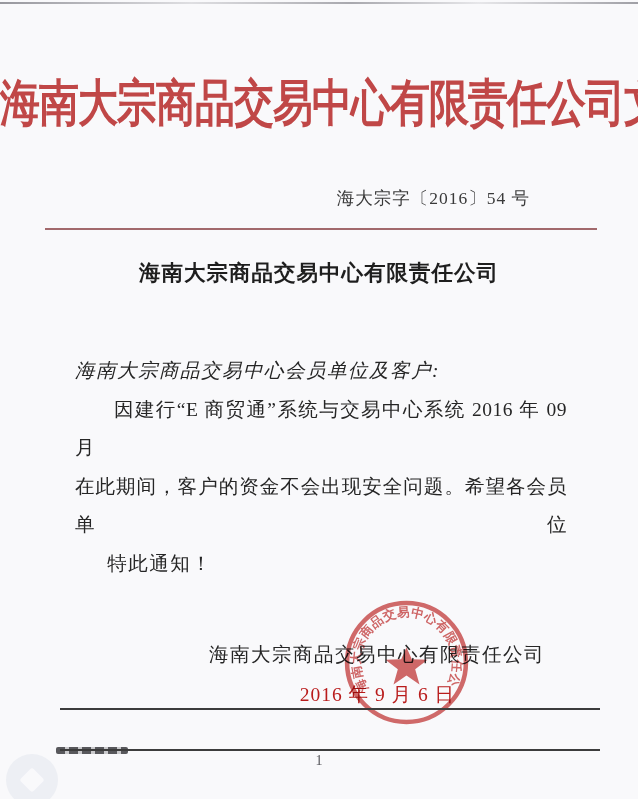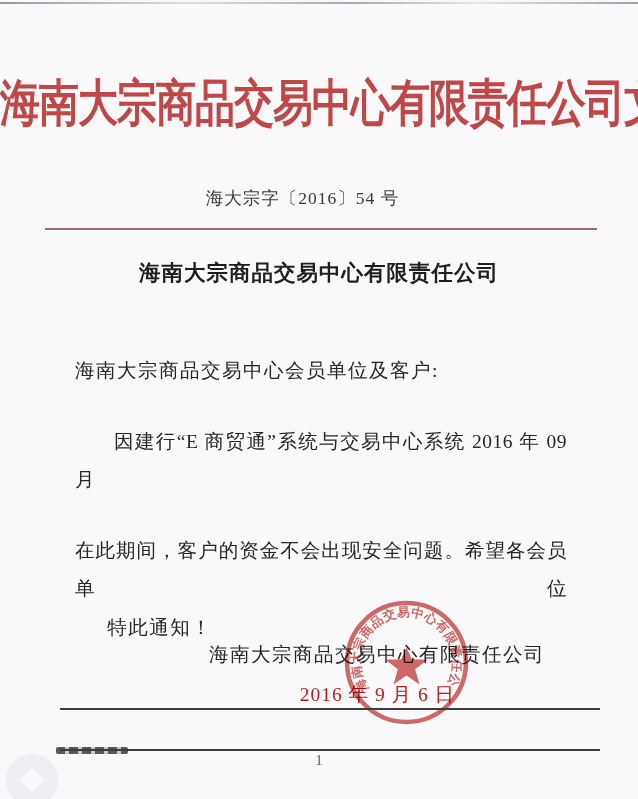--- a/index.html
+++ b/index.html
@@ -25,44 +25,43 @@
     color:#c04747;
     font-weight:bold;
     font-size:40px;
     letter-spacing:-1px;
     transform:scaleY(1.25);
     transform-origin:center;
     white-space:nowrap;
   }
   .doc-row{
     position:absolute;top:186px;left:75px;right:108px;
-    display:flex;justify-content:center;align-items:baseline;
+    display:flex;justify-content:flex-end;align-items:baseline;
     font-size:17.5px;color:#3a3a3a;letter-spacing:1px;
   }
   .red-rule{
     position:absolute;top:228px;left:45px;width:552px;height:2px;
     background:#a2696c;
   }
   .doc-title{
     position:absolute;left:0;width:100%;
     text-align:center;font-weight:bold;color:#1e1e1e;
     font-size:21.5px;letter-spacing:1px;
   }
   .doc-title.line1{top:258px;}
   .doc-title.line2{top:296px;}
   .body-block{
     position:absolute;top:352px;left:75px;width:492px;
     font-size:19.5px;line-height:38.5px;color:#262626;
   }
-  .salutation{letter-spacing:1.5px;}
+  .salutation{letter-spacing:1.5px;font-style:italic;}
   .body-line{
     text-align:justify;
     text-align-last:justify;
     letter-spacing:.5px;
-    margin-top:32px;
   }
   .body-line:first-child{text-indent:2em;}
   .closing{letter-spacing:1.5px;text-indent:1.65em;}
   .sig-company{
     position:absolute;top:641px;right:93px;
     font-size:19.5px;color:#262626;letter-spacing:1.5px;white-space:nowrap;
   }
   .sig-date{
     position:absolute;top:681px;right:183px;
     font-size:19.5px;color:#b91c1c;letter-spacing:1px;white-space:nowrap;

